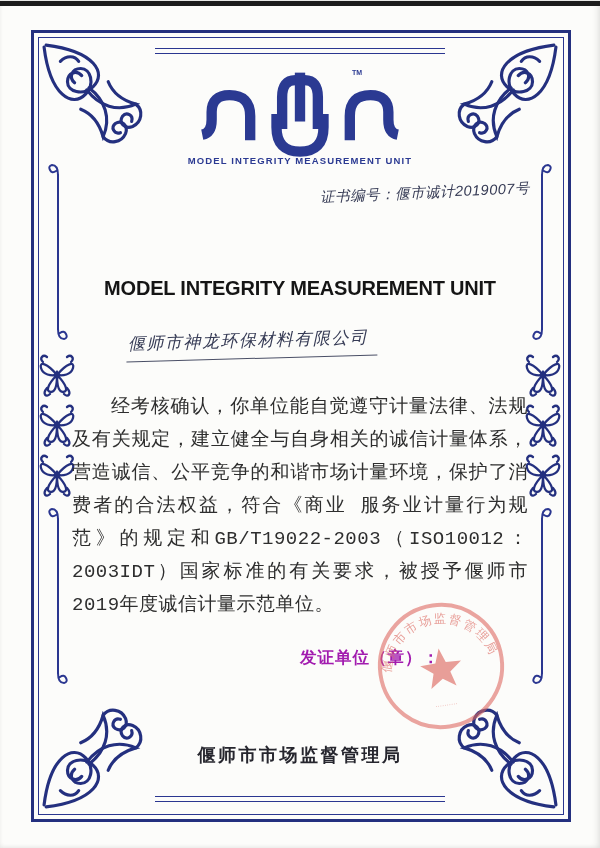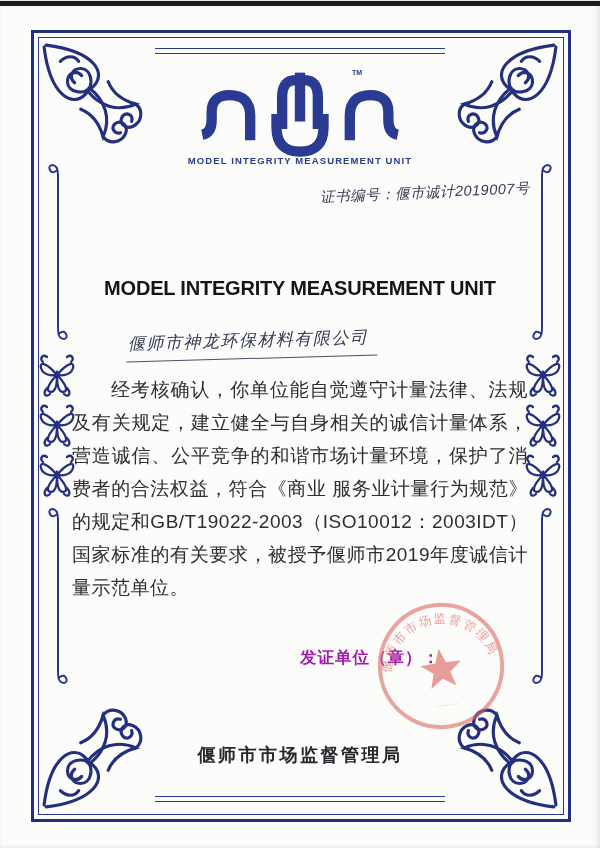--- a/index.html
+++ b/index.html
@@ -30,22 +30,22 @@
   .hand{font-style:italic;color:#363b55;}
   .cert-no{position:absolute;left:320px;top:182px;width:230px;font-size:14.5px;
     transform:rotate(-2.5deg);letter-spacing:.5px;}
   .title{position:absolute;left:0;top:214px;width:600px;text-align:center;
     font-family:"Liberation Serif","DejaVu Serif",serif;font-weight:900;
     font-size:46px;letter-spacing:4px;color:#131313;}
   .title-en{position:absolute;left:0;top:276px;width:600px;text-align:center;
     font-weight:800;font-size:20px;letter-spacing:-0.2px;color:#151515;}
   .awardee{position:absolute;left:126px;top:328px;font-size:17px;transform:rotate(-1.6deg);
     letter-spacing:1.5px;border-bottom:1.5px solid #4a4f66;padding:0 8px 6px 2px;min-width:240px;}
-  .body-text{position:absolute;left:72px;top:372px;width:456px;font-size:19px;line-height:33px;
-    color:#2e2e2e;text-align:justify;text-indent:2.05em;letter-spacing:.5px;}
+  .body-text{position:absolute;left:72px;top:390px;width:456px;font-size:19px;line-height:33px;
+    color:#2e2e2e;text-align:justify;text-indent:2.05em;letter-spacing:.5px;font-family:Liberation Mono, monospace;}
   .issuer-label{position:absolute;left:300px;top:646px;font-size:16.5px;color:#a21caf;
     font-weight:600;letter-spacing:1px;}
   .seal{position:absolute;left:372px;top:596px;width:138px;height:138px;opacity:.8;
     transform:rotate(-8deg);}
   .issuer{position:absolute;left:0;top:742px;width:600px;text-align:center;font-size:18px;
     font-weight:600;letter-spacing:2.5px;color:#26262e;}
 </style>
 </head>
 <body>
 

